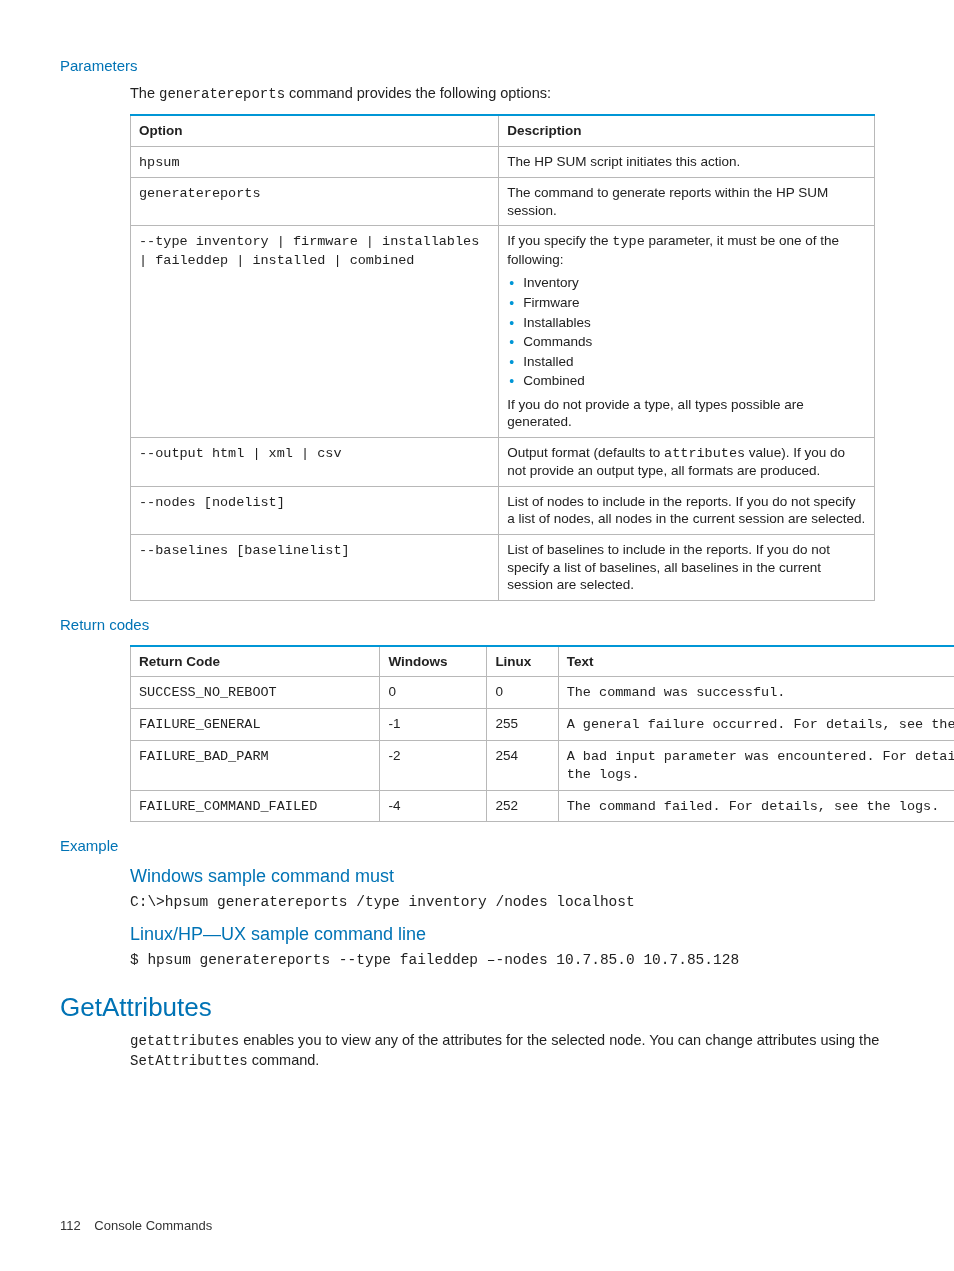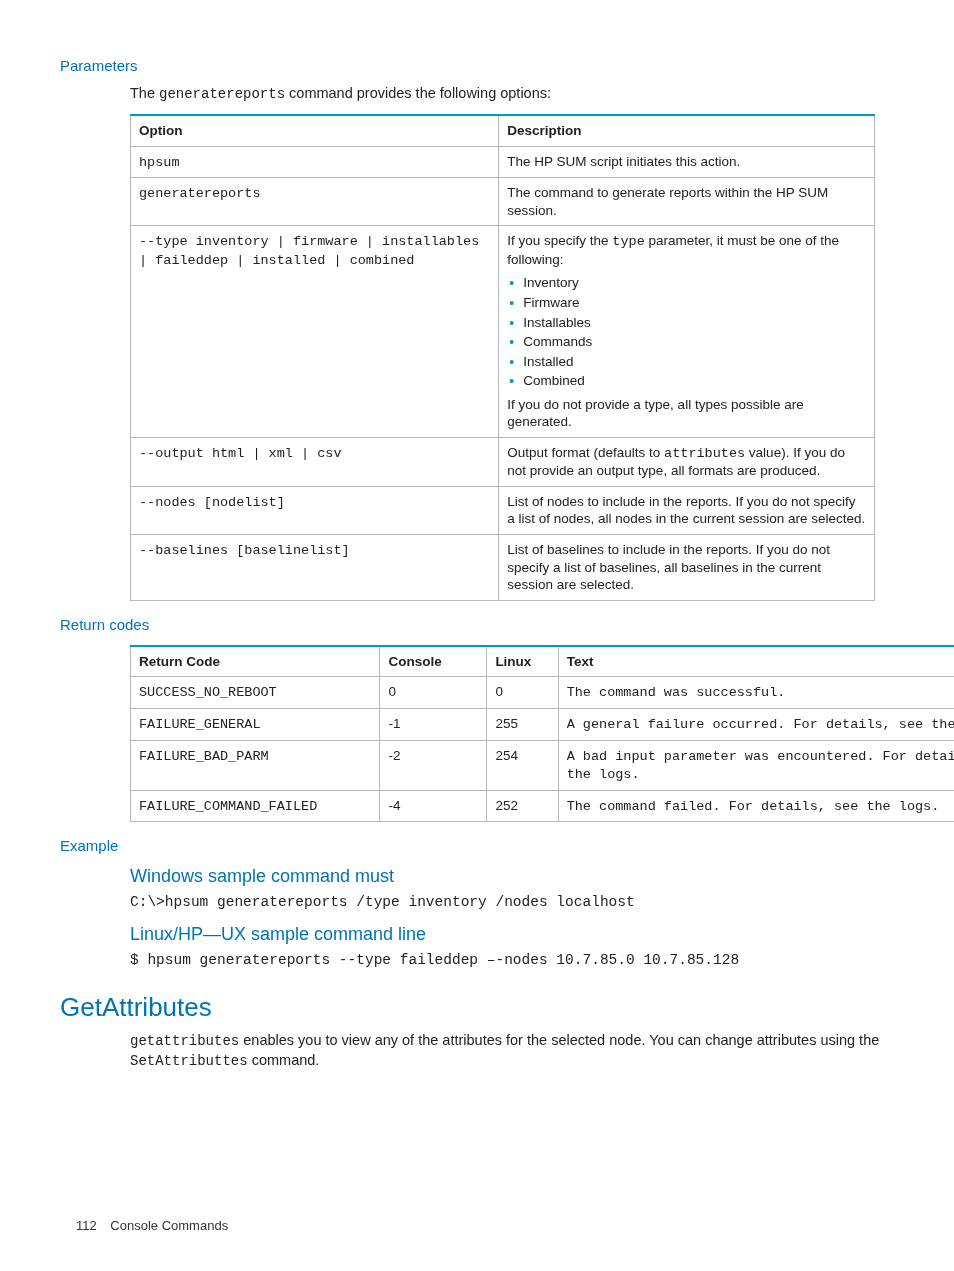--- a/index.html
+++ b/index.html
@@ -88,21 +88,21 @@
   }
   .cmdline {
     font-family: Liberation Mono, monospace;
     font-size: 14.5px;
     margin: 2px 0 10px 0;
     white-space: pre;
   }
   .footer {
     position: absolute;
     bottom: 36px;
-    left: 76px;
+    left: 60px;
     font-size: 13px;
     color: #333;
   }
   .footer .pagenum { margin-right: 10px; }
 </style>
 </head>
 <body>
 
 <div class="page">
 
@@ -170,21 +170,21 @@
     <table class="returncodes">
       <colgroup>
         <col style="width:28%">
           <col style="width:12%">
           <col style="width:8%">
           <col style="width:52%">
       </colgroup>
       <thead>
         <tr>
           <th>Return Code</th>
-          <th>Console</th>
+          <th>Windows</th>
           <th>Linux</th>
           <th>Text</th>
         </tr>
       </thead>
       <tbody>
         <tr>
           <td><span class="mono">SUCCESS_NO_REBOOT</span></td>
           <td>0</td>
           <td>0</td>
           <td><span class="mono">The command was successful.</span></td>

